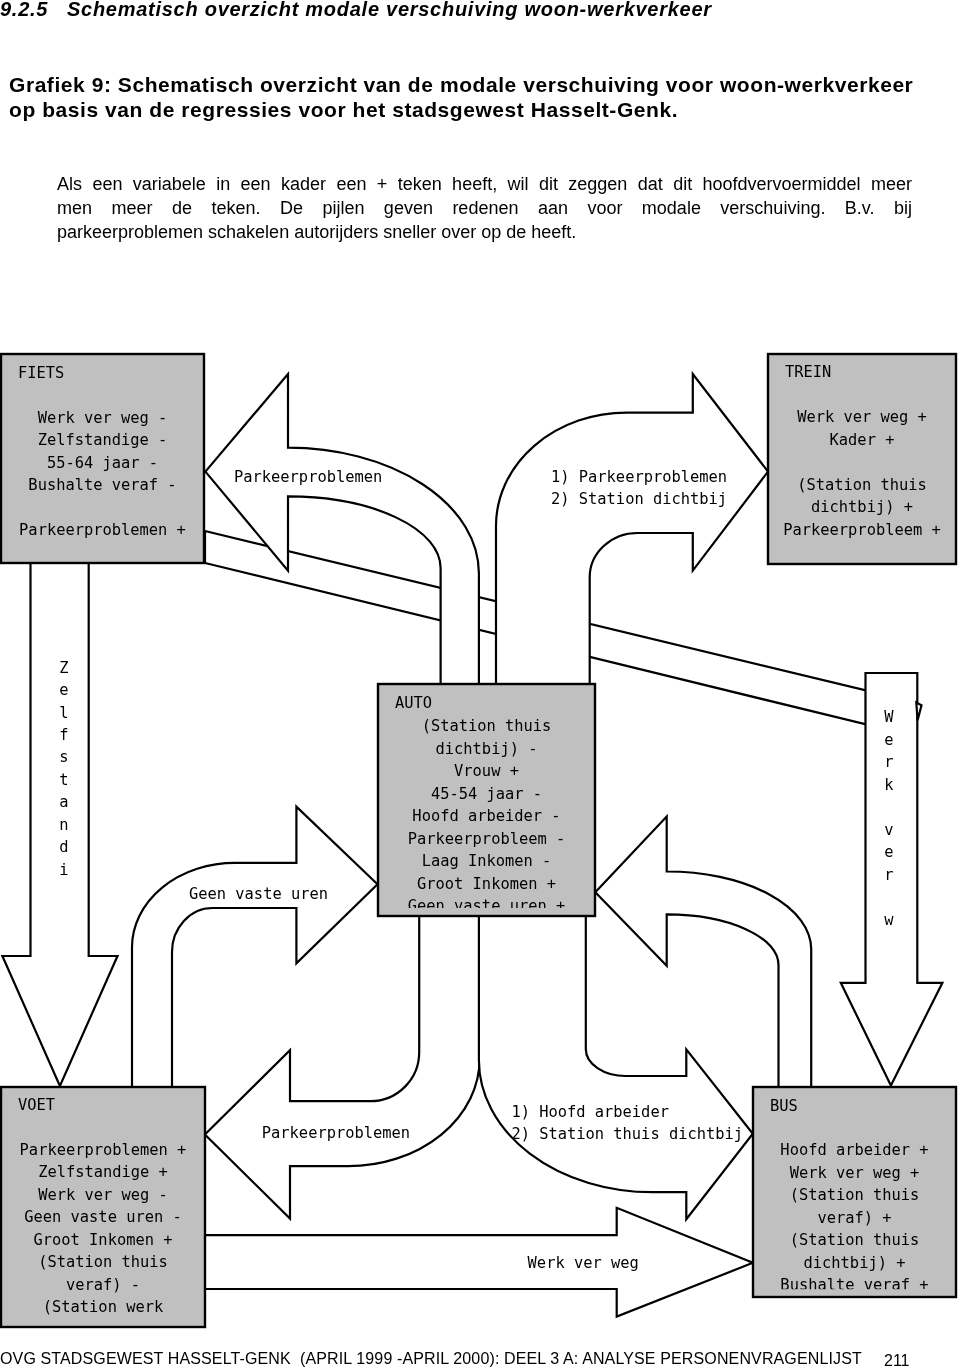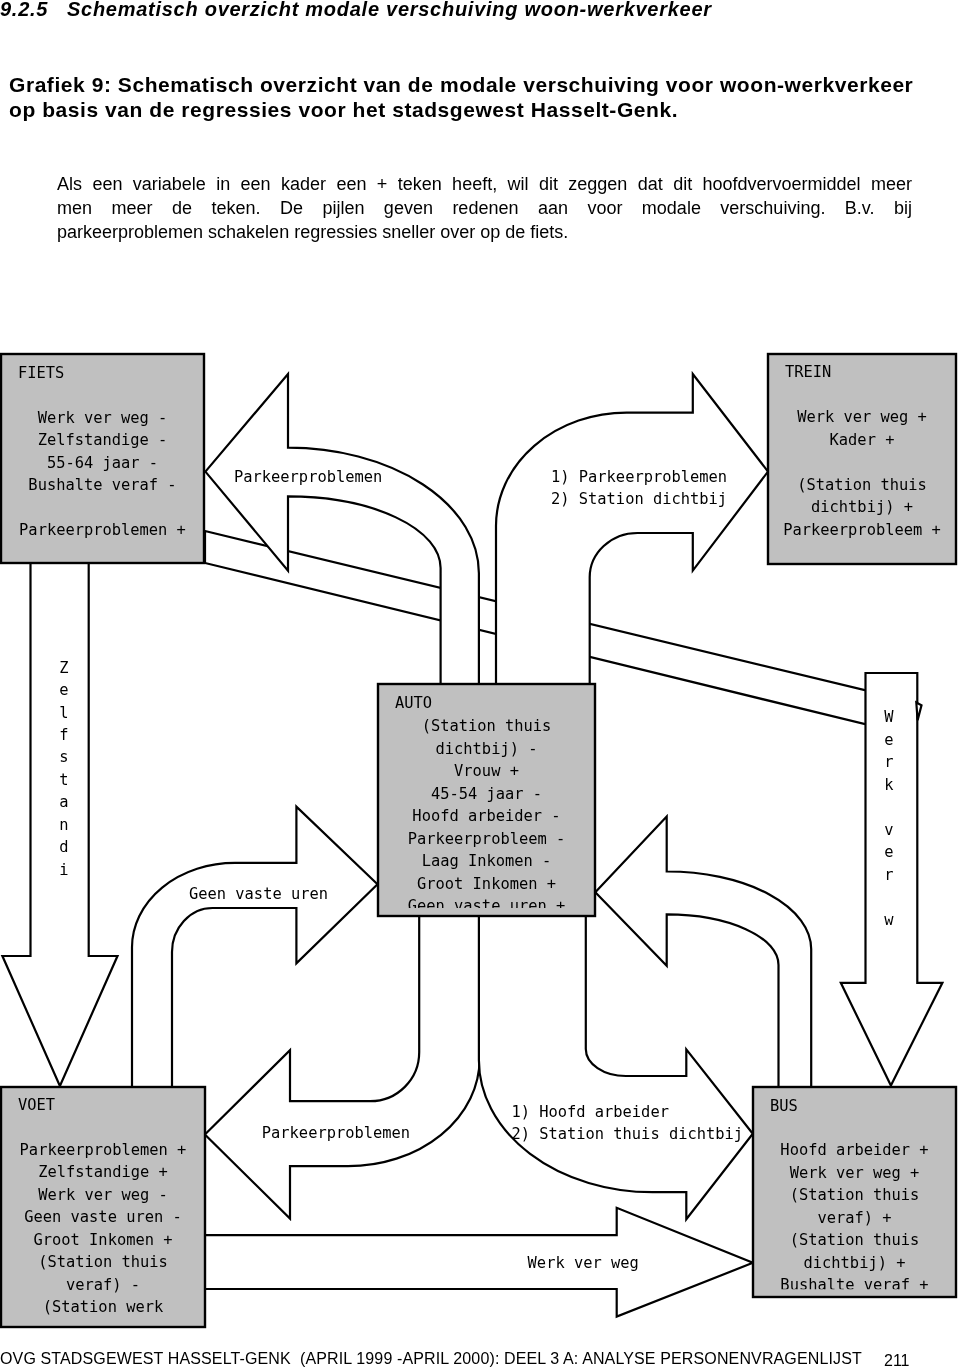--- a/index.html
+++ b/index.html
@@ -159,17 +159,17 @@
 <text x="854.5" y="1290.3" text-anchor="middle">Bushalte veraf +</text>
 </g>
 </g>
 
 </svg>
   <div id="heading">9.2.5   Schematisch overzicht modale verschuiving woon-werkverkeer</div>
   <div id="graftitle">Grafiek 9: Schematisch overzicht van de modale verschuiving voor woon-werkverkeer op basis van de regressies voor het stadsgewest Hasselt-Genk.</div>
   <div id="body-par">
       <div class="pl">Als een variabele in een kader een + teken heeft, wil dit zeggen dat dit hoofdvervoermiddel meer</div>
       <div class="pl">men meer de teken. De pijlen geven redenen aan voor modale verschuiving. B.v. bij</div>
-      <div class="pl last">parkeerproblemen schakelen regressies sneller over op de fiets.</div>
+      <div class="pl last">parkeerproblemen schakelen autorijders sneller over op de heeft.</div>
     </div>
   <div id="footer">OVG STADSGEWEST HASSELT-GENK  (APRIL 1999 -APRIL 2000): DEEL 3 A: ANALYSE PERSONENVRAGENLIJST</div>
   <div id="pageno">211</div>
 </div>
 
 </body></html>

